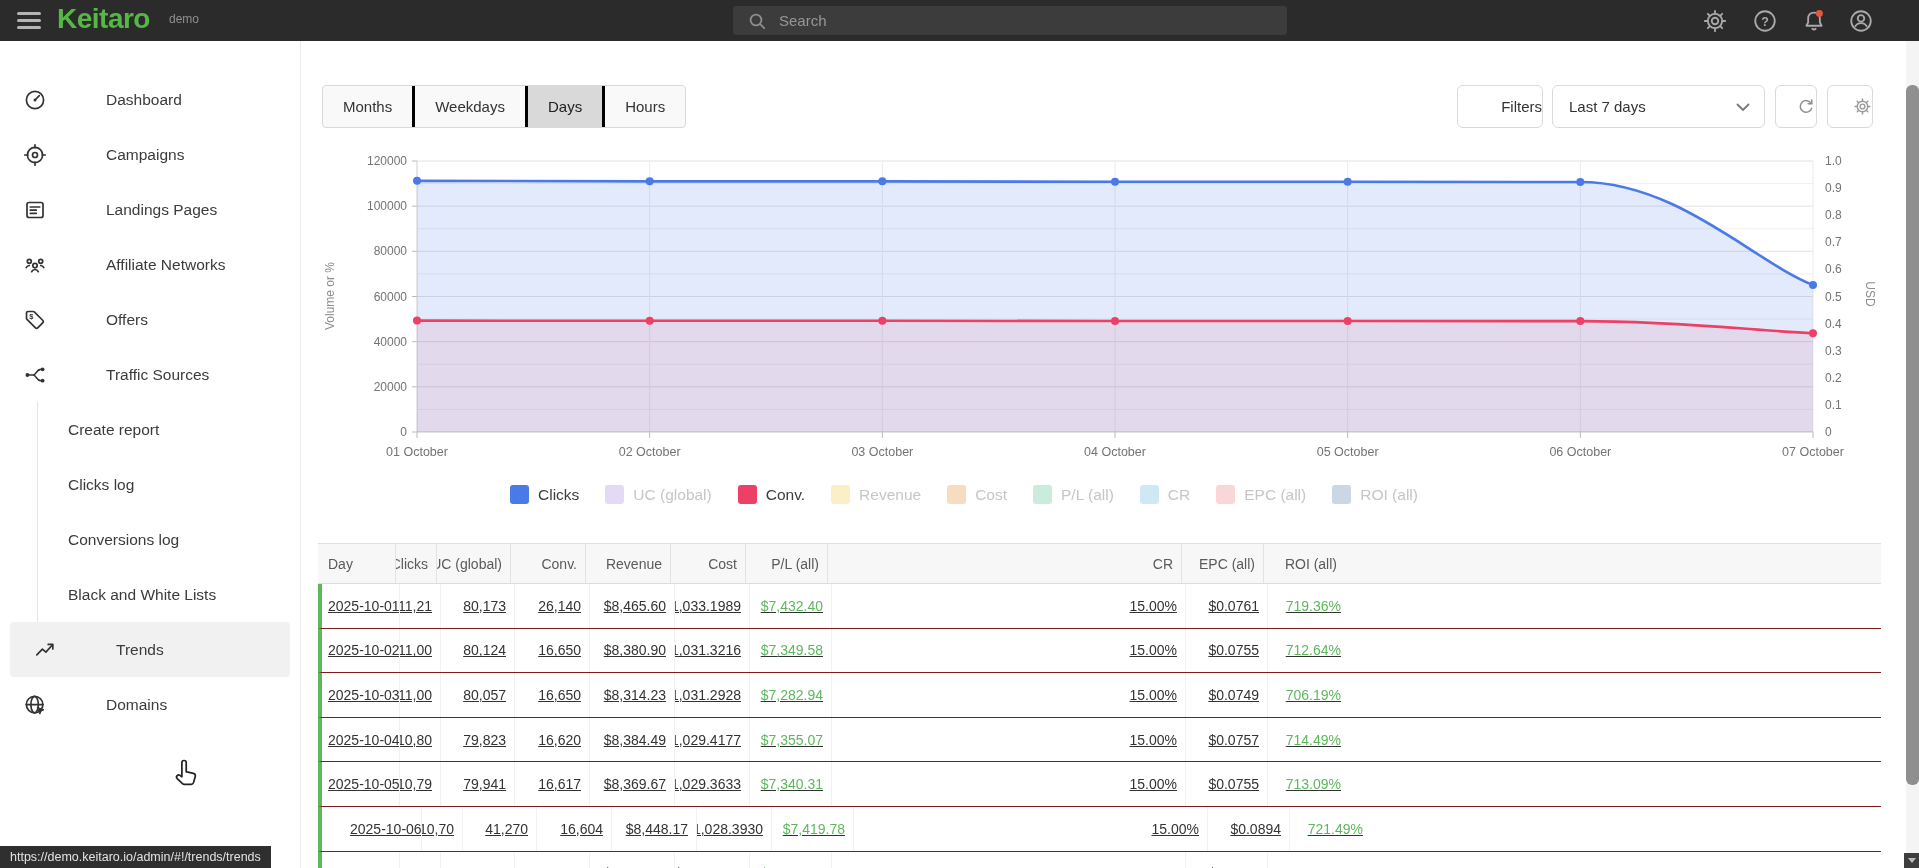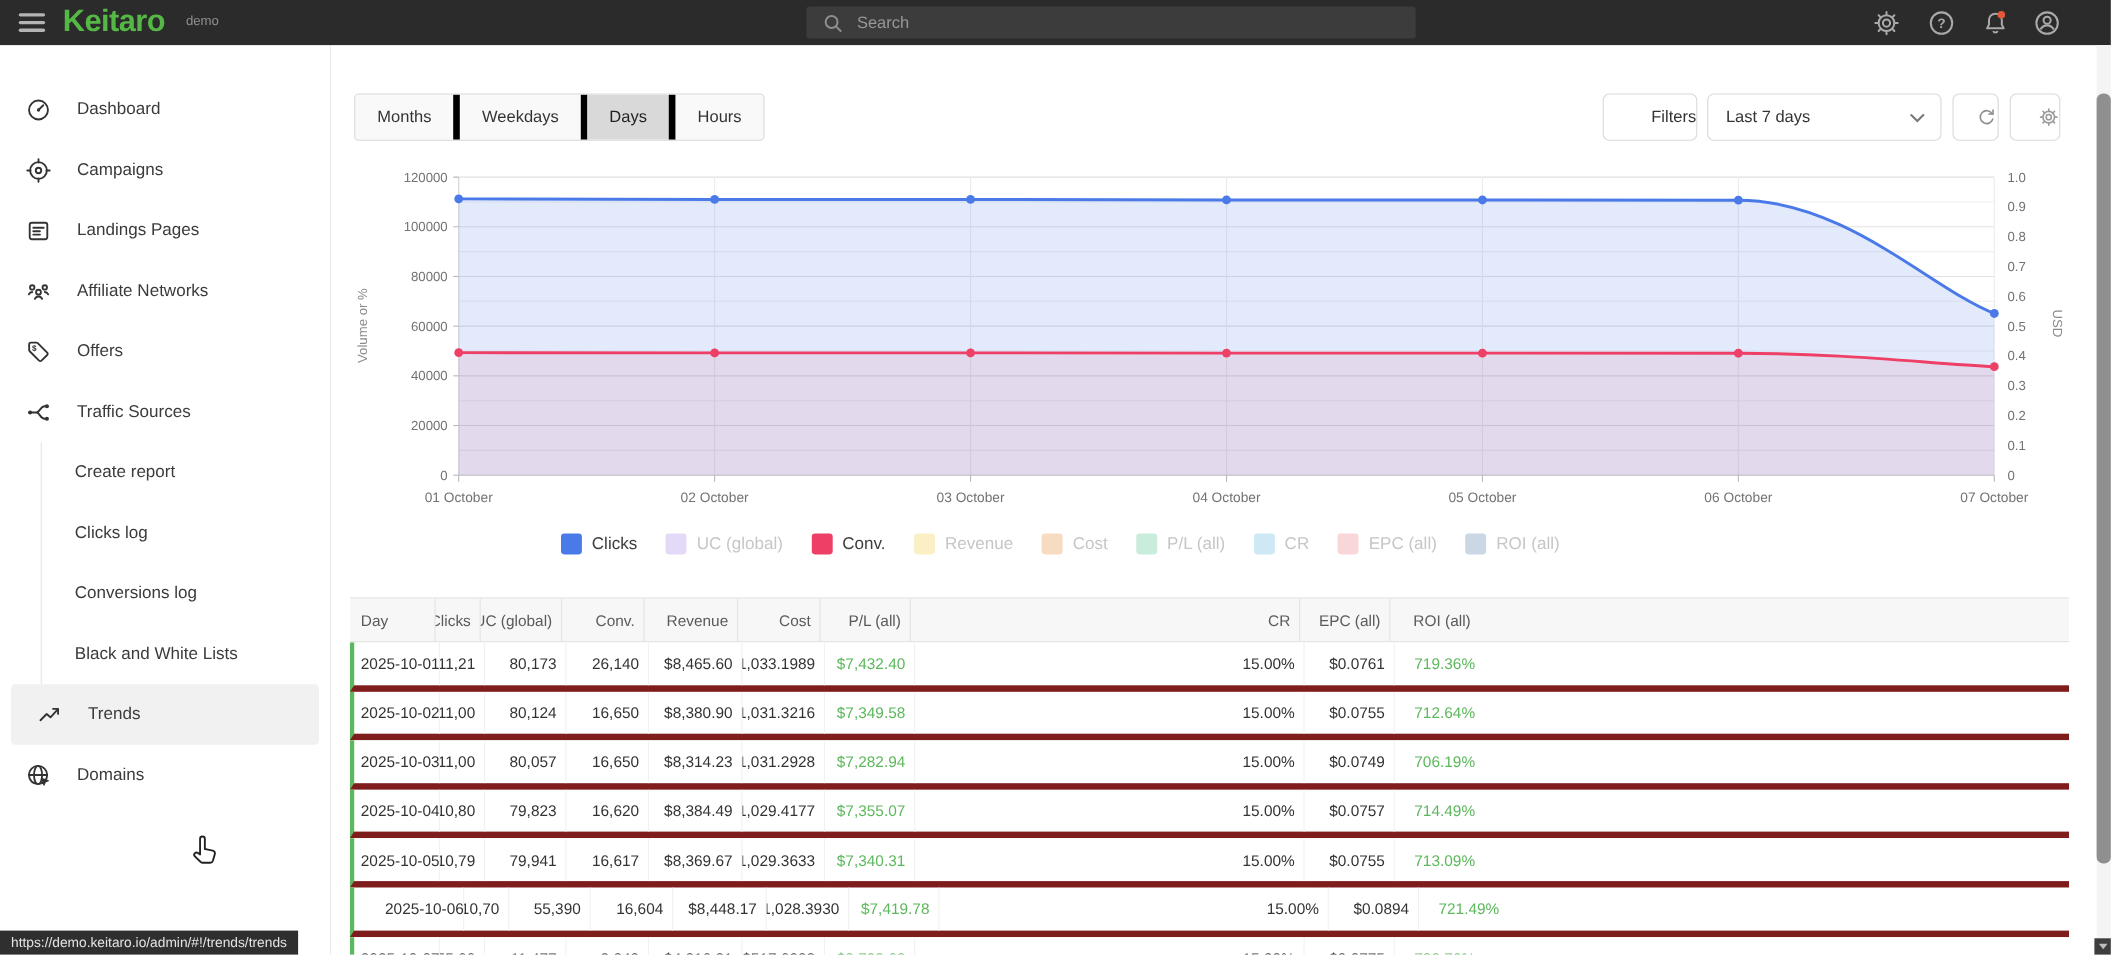--- a/index.html
+++ b/index.html
@@ -16,30 +16,30 @@
   .envlab{position:absolute;left:169px;top:12px;font-size:12px;color:#8f8f8f;}
   .search{position:absolute;left:733px;top:6px;width:554px;height:29px;background:#3c3c3c;border-radius:3px;display:flex;align-items:center;}
   .search input{background:transparent;border:none;outline:none;color:#cfcfcf;font-size:15px;font-family:"Liberation Sans",sans-serif;width:400px;}
   .search input::placeholder{color:#979797;}
   .search .sic{margin:0 10px 0 14px;}
   .tb-ic{position:absolute;top:8px;width:26px;height:26px;cursor:pointer;}
 
   
   .sidebar{position:absolute;left:0;top:41px;width:300px;bottom:0;background:#fff;border-right:1px solid #ebebeb;z-index:10;}
   #sidebar-nav{padding-top:31px;}
-  .side-item{height:55px;display:flex;align-items:center;padding-left:23px;cursor:pointer;color:#3b3b3b;font-size:15.5px;}
+  .side-item{height:55px;display:flex;align-items:center;padding-left:23px;cursor:pointer;color:#3b3b3b;font-size:15.5px;gap:36px;}
   .side-item .sic{width:24px;height:24px;margin-right:23px;flex:0 0 24px;}
   .side-item.active{margin:0 10px;background:#f1f1f1;border-radius:4px;}
   .subnav{margin-left:37px;border-left:1px solid #e4e4e4;}
   .side-item.child{padding-left:30px;height:55px;}
   .side-item .chev{margin-left:auto;margin-right:32px;}
 
   
   .tabs{position:absolute;left:322px;top:85px;height:43px;display:flex;border:1px solid #d9d9d9;border-radius:4px;overflow:hidden;box-sizing:border-box;background:#f9f9f9;}
-  .tab{padding:0 20px;line-height:41px;font-size:15px;color:#333;border-right:6px solid #000000;cursor:pointer;white-space:nowrap;}
+  .tab{padding:0 20px;line-height:41px;font-size:15px;color:#333;border-right:3px solid #000000;cursor:pointer;white-space:nowrap;}
   .tab:last-child{border-right:none;}
   .tab.sel{background:#d9d9d9;color:#222;}
   .btn{position:absolute;top:85px;height:43px;background:#fff;border:1px solid #d9d9d9;border-radius:6px;box-sizing:border-box;display:flex;align-items:center;justify-content:flex-end;font-size:15px;color:#333;cursor:pointer;}
   .btn-filters{left:1457px;width:86px;}
   .btn-range{left:1552px;width:213px;justify-content:flex-start;padding-left:16px;}
   .btn-range .chev{position:absolute;right:14px;top:17px;}
   .btn-refresh{left:1775px;width:42px;}
   .btn-gear{left:1827px;width:46px;}
 
   
@@ -47,21 +47,21 @@
   .lg-item{display:flex;align-items:center;margin-right:26px;cursor:pointer;}
   .lg-sw{width:19px;height:19px;border-radius:3px;margin-right:9px;}
   .lg-lb{font-size:15.5px;color:#3d3d3d;white-space:nowrap;}
   .lg-item.off .lg-lb{color:#c6c6c6;}
 
   
   #table{position:absolute;left:318px;top:543px;width:1563px;height:325px;overflow:hidden;font-size:14px;}
   .thead{display:grid;height:41px;background:#f7f7f7;border-top:1px solid #e0e0e0;border-bottom:1px solid #dcdcdc;box-sizing:border-box;color:#5a5a5a;}
   .thead .cell{border-right:1px solid #e3e3e3;}
   .thead .cell.nob, .trow .cell.nob{border-right:none;}
-  .trow{display:grid;height:44.6px;border-bottom:6px solid #7f1d1d;box-sizing:border-box;border-left:4px solid #5db75d;color:#333;background:#fff;}
+  .trow{display:grid;height:44.6px;border-bottom:1px solid #7f1d1d;box-sizing:border-box;border-left:4px solid #5db75d;color:#333;background:#fff;text-decoration:underline;}
   .trow .cell{border-right:1px solid #f1f1f1;}
   .cell{display:flex;align-items:center;justify-content:flex-end;padding:0 8px;overflow:hidden;white-space:nowrap;box-sizing:border-box;}
   .cell.l{justify-content:flex-start;padding-left:10px;}
   .trow .cell.l{padding-left:6px;}
   .cell.green{color:#5db85c;}
 
   
   .statusbar{position:absolute;left:0;bottom:0;height:22px;line-height:22px;background:#2f2f2f;color:#e3e3e3;font-size:12.5px;padding:0 10px;z-index:60;}
   .sb-track{position:absolute;right:0;top:41px;width:13px;bottom:0;background:#f4f4f4;z-index:45;}
   .sb-thumb{position:absolute;right:0;top:44px;width:13px;height:700px;background:#8f8f8f;border-radius:6px;cursor:grab;}
@@ -462,21 +462,21 @@
       <div class="cell">$1,029.3633</div>
       <div class="cell green">$7,340.31</div>
       <div class="cell">15.00%</div>
       <div class="cell">$0.0755</div>
       <div class="cell green nob">713.09%</div>
       <div class="cell nob"></div>
     </div>
     <div class="trow" style="grid-template-columns: 78px 41px 74px 75px 85px 75px 82px 354px 82px 81px 1fr; padding-left: 22px;">
       <div class="cell l">2025-10-06</div>
       <div class="cell">110,70</div>
-      <div class="cell">55,390</div>
+      <div class="cell">41,270</div>
       <div class="cell">16,604</div>
       <div class="cell">$8,448.17</div>
       <div class="cell">$1,028.3930</div>
       <div class="cell green">$7,419.78</div>
       <div class="cell">15.00%</div>
       <div class="cell">$0.0894</div>
       <div class="cell green nob">721.49%</div>
       <div class="cell nob"></div>
     </div>
     <div class="trow" style="grid-template-columns: 78px 41px 74px 75px 85px 75px 82px 354px 82px 81px 1fr;">

